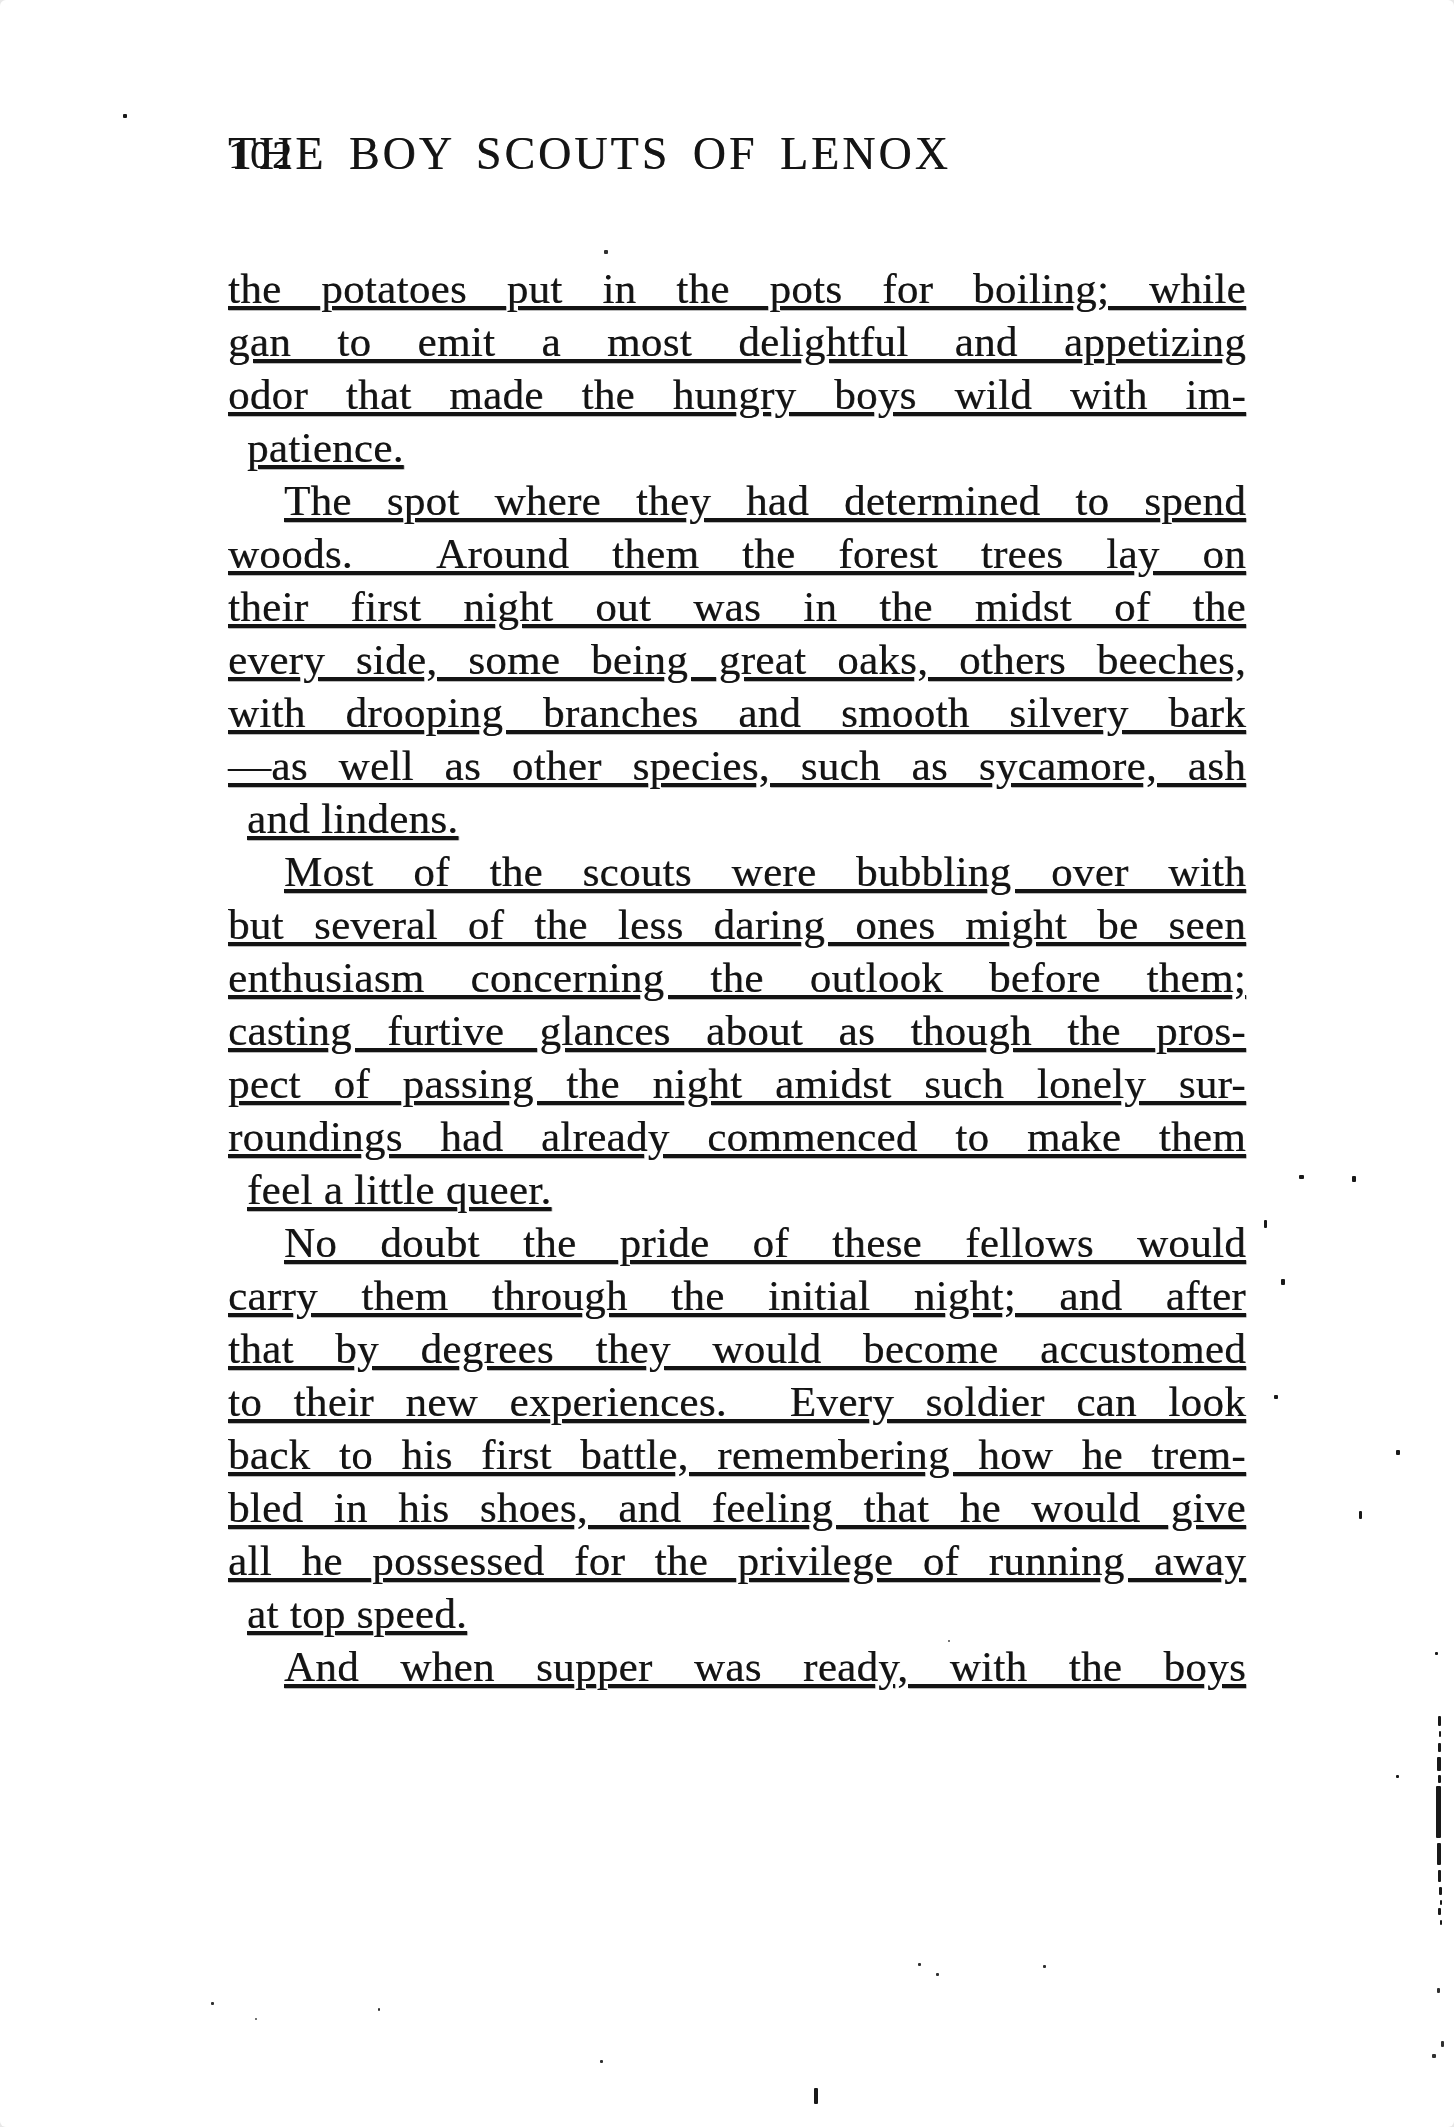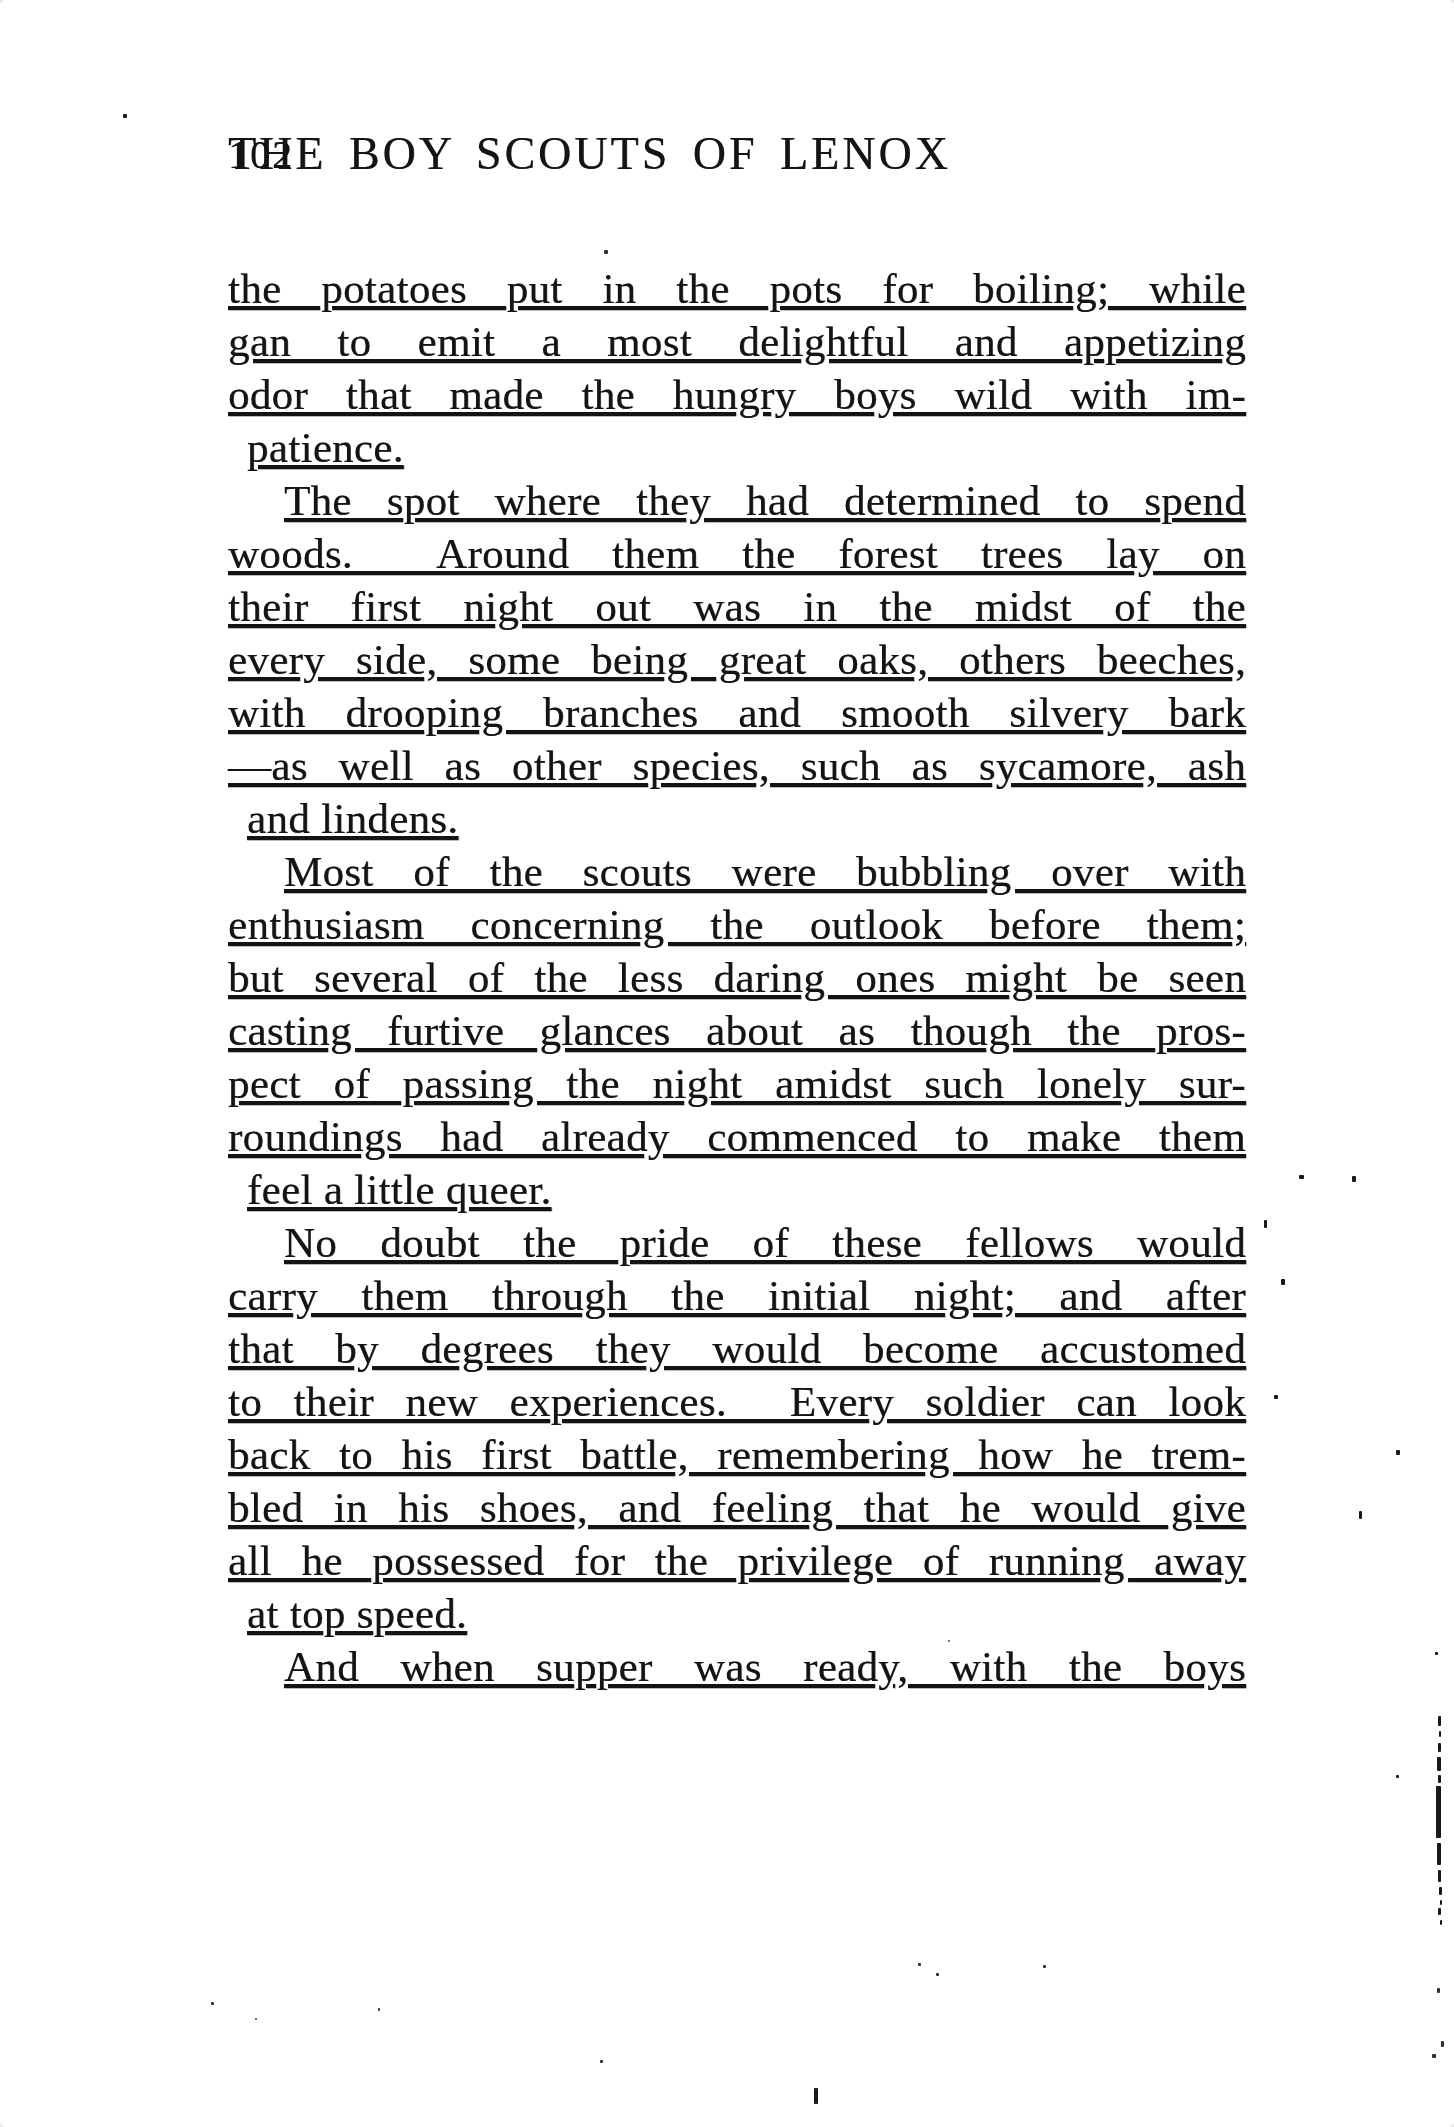--- a/index.html
+++ b/index.html
@@ -96,22 +96,22 @@
       <span class="line">woods.&nbsp; Around them the forest trees lay on</span>
       <span class="line">their first night out was in the midst of the</span>
       <span class="line">every side, some being great oaks, others beeches,</span>
       <span class="line">with drooping branches and smooth silvery bark</span>
       <span class="line">—as well as other species, such as sycamore, ash</span>
       <span class="line endline">and lindens.</span>
     </div>
 
     <div class="para">
       <span class="line indent">Most of the scouts were bubbling over with</span>
+      <span class="line">but several of the less daring ones might be seen</span>
       <span class="line">enthusiasm concerning the outlook before them;</span>
-      <span class="line">but several of the less daring ones might be seen</span>
       <span class="line">casting furtive glances about as though the pros-</span>
       <span class="line">pect of passing the night amidst such lonely sur-</span>
       <span class="line">roundings had already commenced to make them</span>
       <span class="line endline">feel a little queer.</span>
     </div>
 
     <div class="para">
       <span class="line indent">No doubt the pride of these fellows would</span>
       <span class="line">carry them through the initial night; and after</span>
       <span class="line">that by degrees they would become accustomed</span>

